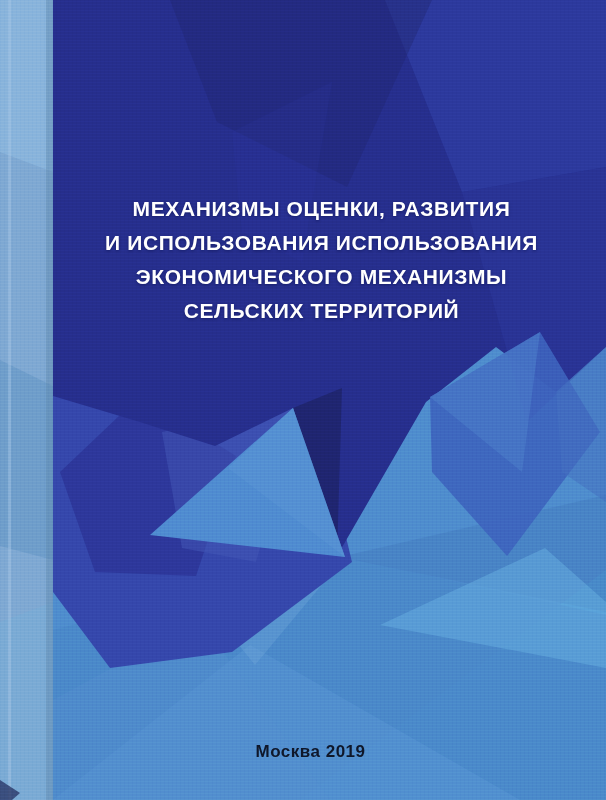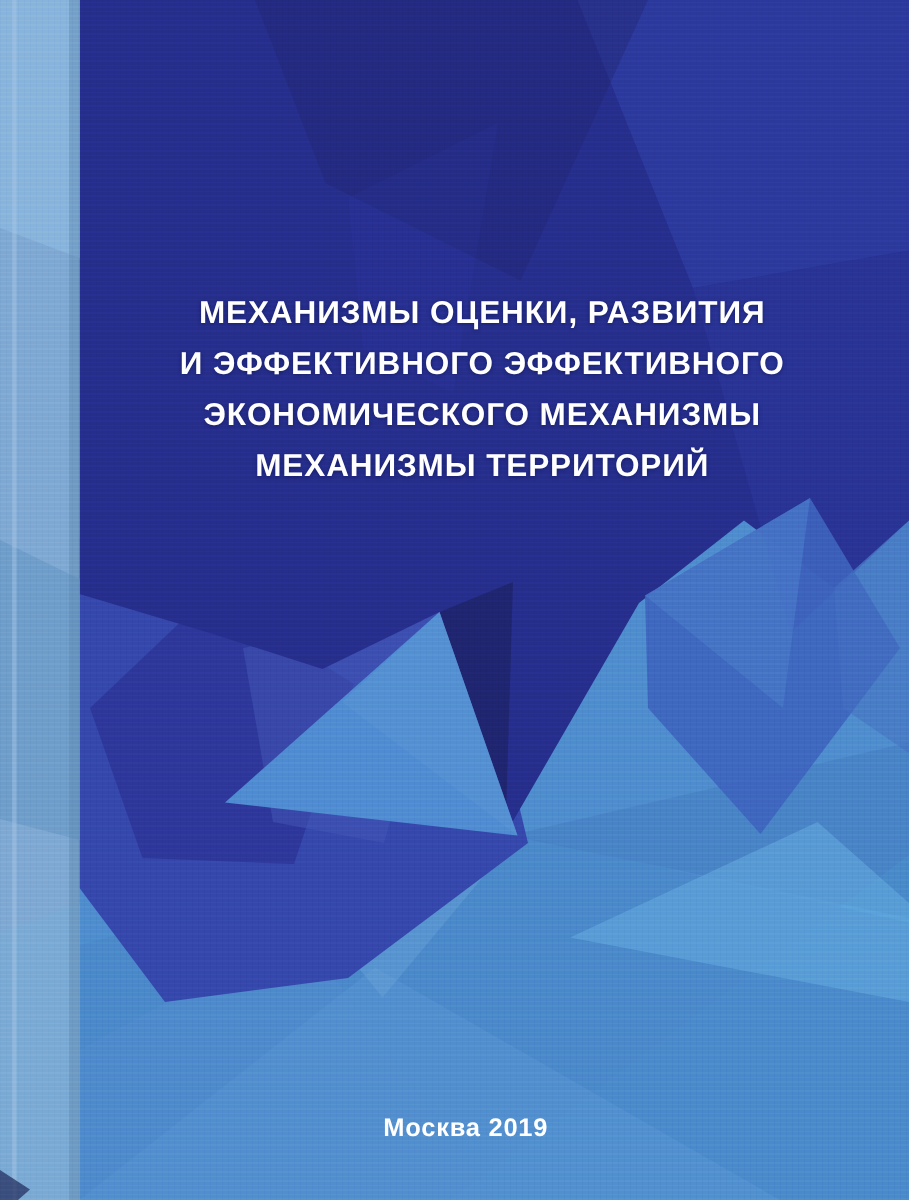--- a/index.html
+++ b/index.html
@@ -38,21 +38,21 @@
     line-height: 34px;
     letter-spacing: 0.6px;
     text-shadow: 0 1px 3px rgba(5, 10, 60, 0.45);
   }
   .title-line { display: block; white-space: nowrap; }
   .imprint {
     position: absolute;
     left: 53px; right: 0; top: 742px;
     padding-right: 38px;
     text-align: center;
-    color: #ffffff;
+    color: #0f172a;
     font-weight: bold;
     font-size: 17px;
     letter-spacing: 0.5px;
   }
 </style>
 </head>
 <body>
 
 <div class="book-cover">
 
@@ -92,20 +92,20 @@
     <polygon points="0,622 53,602 53,800 0,800" opacity="0.9" fill="#7aaad4"></polygon>
     <rect x="8" y="0" width="3" height="800" opacity="0.45" fill="#a8c8e6"></rect>
     <rect x="46" y="0" width="7" height="800" opacity="0.45" fill="#5e87ae"></rect>
     <polygon points="0,780 20,793 12,800 0,800" opacity="0.8" fill="#2a3766"></polygon>
   </svg>
 
   <div class="grain"></div>
 
   <div class="title-block">
     <span class="title-line">МЕХАНИЗМЫ ОЦЕНКИ, РАЗВИТИЯ</span>
-    <span class="title-line">И ЭФФЕКТИВНОГО ЭФФЕКТИВНОГО</span>
+    <span class="title-line">И ИСПОЛЬЗОВАНИЯ ИСПОЛЬЗОВАНИЯ</span>
     <span class="title-line">ЭКОНОМИЧЕСКОГО МЕХАНИЗМЫ</span>
-    <span class="title-line">МЕХАНИЗМЫ ТЕРРИТОРИЙ</span>
+    <span class="title-line">СЕЛЬСКИХ ТЕРРИТОРИЙ</span>
   </div>
 
   <div class="imprint">Москва 2019</div>
 
 </div>
 
 </body></html>

